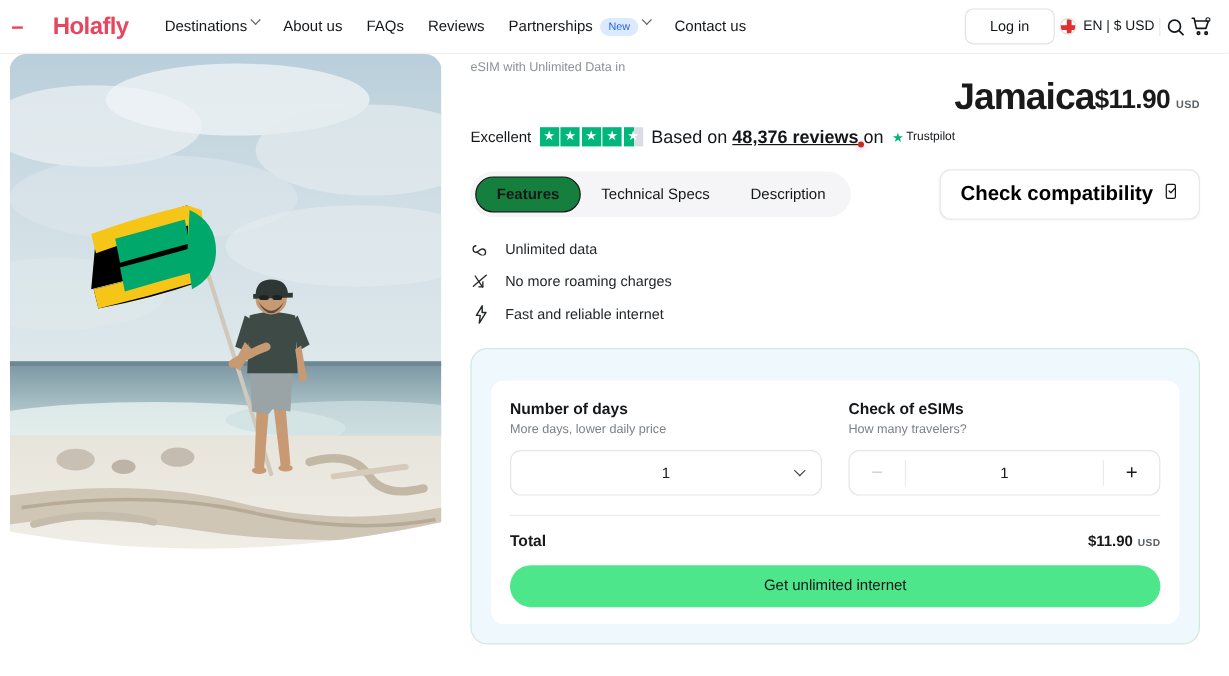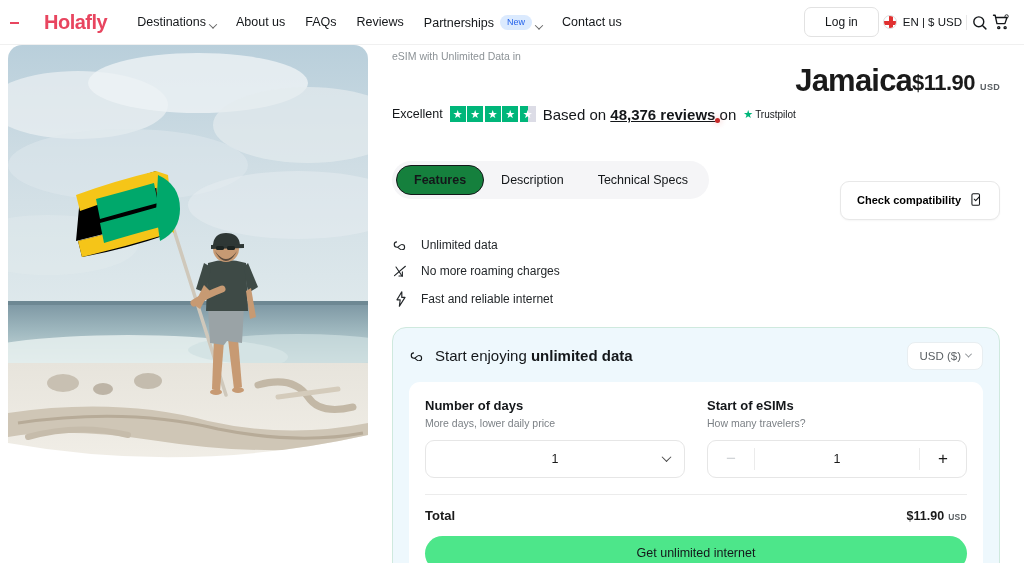--- a/index.html
+++ b/index.html
@@ -37,21 +37,21 @@
     width: 9px; height: 2.5px;
     background: #e8455f;
     margin-right: -1px;
     margin-top: 2px;
   }
   .nav { display: flex; align-items: center; gap: 20px; flex: 1; }
   .nav-item {
     font-size: 12.5px;
     color: #14171a;
     display: flex;
-    align-items: flex-end;
+    align-items: flex-start;
     gap: 4px;
     white-space: nowrap;
     cursor: pointer;
   }
   .caret {
     display: inline-block;
     width: 6px; height: 6px;
     border-right: 1.2px solid #666;
     border-bottom: 1.2px solid #666;
     transform: rotate(45deg) translate(-1px,-1px);
@@ -148,23 +148,22 @@
   }
   .tab {
     font-size: 12.5px; padding: 7px 17px; border-radius: 18px;
     cursor: pointer; color: #14171a; white-space: nowrap;
   }
   .tab.active { background: #15803d; border: 1px solid #14171a; font-weight: bold; }
   .compat-btn {
     display: inline-flex; align-items: center; gap: 8px;
     border: 1px solid #e8e8e8; background: #fff;
     border-radius: 9px; padding: 10px 16px;
-    font-size: 11px; font-weight: bold; cursor: pointer;
+    font-size: 17px; font-weight: bold; cursor: pointer;
     box-shadow: 0 1px 2px rgba(0,0,0,.04);
-    margin-top: 40px;
   }
 
   
   .features { margin-top: 18px; display: flex; flex-direction: column; gap: 12px; }
   .feature { display: flex; align-items: center; gap: 12px; font-size: 12px; color: #23272a; }
   .feature-ico { width: 17px; display:flex; align-items:center; justify-content:center; color: #23272a; }
 
   
   .card {
     margin-top: 20px;
@@ -410,22 +409,22 @@
         <span class="tp-logo-star">★</span>
         <span>Trustpilot</span>
       </span>
     </div>
 
     <span class="red-dot"></span>
 
     <div class="tabs-row">
       <div class="tabs">
         <div class="tab active">Features</div>
+        <div class="tab">Technical Specs</div>
         <div class="tab">Description</div>
-        <div class="tab">Technical Specs</div>
       </div>
       <button class="compat-btn">
         <span>Check compatibility</span>
         <span>
           <svg width="14" height="15" viewBox="0 0 24 24" fill="none" stroke="#14171a" stroke-width="1.8">
             <rect x="5" y="2" width="13" height="20" rx="2.4"></rect>
             <path d="M9 11.5l2.5 2.5L18 7" stroke-linecap="round" stroke-linejoin="round"></path>
           </svg>
         </span>
       </button>
@@ -455,49 +454,35 @@
         <span class="feature-ico">
           <svg width="12" height="16" viewBox="0 0 14 20" fill="none" stroke="#23272a" stroke-width="1.5" stroke-linejoin="round">
             <path d="M8 1L2 11h4l-1 8 7-11H8z"></path>
           </svg>
         </span>
         <span>Fast and reliable internet</span>
       </div>
     </div>
 
     <div class="card">
-      <div class="card-head">
-        <div class="card-title">
-          <span>
-            <svg width="17" height="11" viewBox="0 0 24 14" fill="none" stroke="#14171a" stroke-width="1.6">
-              <path d="M7 3.2a3.8 3.8 0 100 7.6c3 0 4-3.8 7-3.8a3.8 3.8 0 110 7.6c-3 0-4-3.8-7-3.8"></path>
-            </svg>
-          </span>
-          <span><span>Start enjoying </span><b>unlimited data</b></span>
-        </div>
-        <div class="cur-select">
-          <span>USD ($)</span>
-          <span class="caret" style="width:5px;height:5px;border-color:#8b9094;"></span>
-        </div>
-      </div>
 
       <div class="card-inner">
         <div class="cols">
 
           <div class="col">
             <div class="col-title">Number of days</div>
             <div class="col-sub">More days, lower daily price</div>
             <div class="select-box">
               <span>1</span>
               <span class="chev"></span>
             </div>
           </div>
 
           <div class="col">
-            <div class="col-title">Start of eSIMs</div>
+            <div class="col-title">Check of eSIMs</div>
             <div class="col-sub">How many travelers?</div>
             <div class="stepper">
               <span class="step-btn disabled">−</span>
               <span class="step-sep"></span>
               <span class="step-val">1</span>
               <span class="step-sep"></span>
               <span class="step-btn">+</span>
             </div>
           </div>
 

